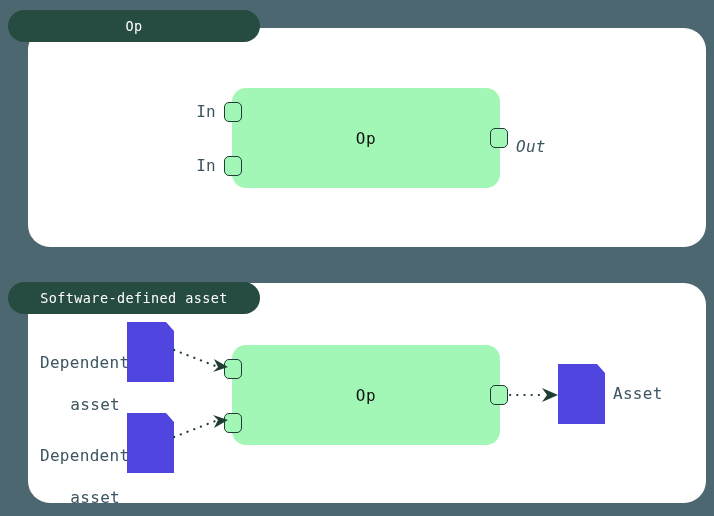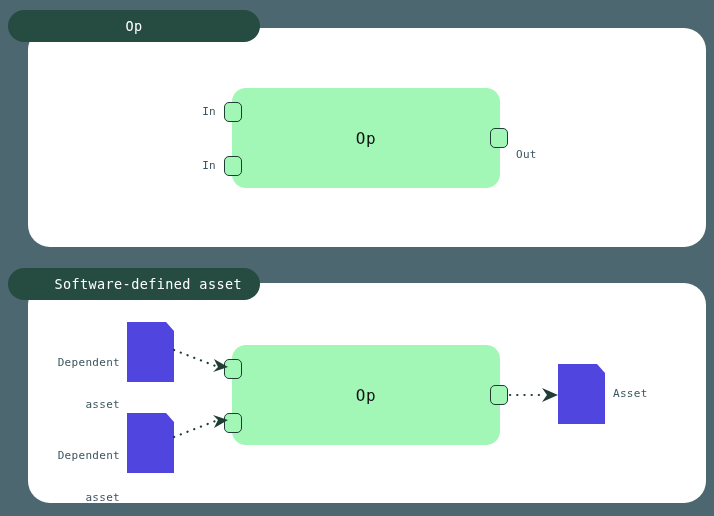--- a/index.html
+++ b/index.html
@@ -34,21 +34,21 @@
     align-items: center;
     justify-content: center;
     color: #ffffff;
     font-size: 13.5px;
     letter-spacing: 0.4px;
     padding: 0 18px;
     box-sizing: border-box;
     z-index: 5;
   }
   #panel-op .tab    { top: 10px; width: 252px; }
-  #panel-asset .tab { top: 10px; width: 252px; justify-content: flex-end; }
+  #panel-asset .tab { top: 24px; width: 252px; }
 
   
   .card {
     position: absolute;
     left: 28px;
     width: 678px;
     background: #ffffff;
     border-radius: 22px;
   }
   #panel-op .card    { top: 28px; height: 219px; }
@@ -78,21 +78,21 @@
     height: 20px;
     background: #a2f7b7;
     border: 1.6px solid #1f3d35;
     border-radius: 5px;
     box-sizing: border-box;
   }
 
   
   .side-label {
     position: absolute;
-    font-size: 11px;
+    font-size: 16px;
     color: #3d5560;
     letter-spacing: 0.3px;
     white-space: pre;
     line-height: 14px;
   }
   .side-label.right-align { text-align: right; }
 
   
   .asset-icon {
     position: absolute;
@@ -129,21 +129,21 @@
     <span class="op-box-label">Op</span>
   </div>
 
   <div class="port" style="left:224px; top:102px;"></div>
   <div class="side-label right-align" style="left:160px; top:105px; width:56px;">In</div>
 
   <div class="port" style="left:224px; top:156px;"></div>
   <div class="side-label right-align" style="left:160px; top:159px; width:56px;">In</div>
 
   <div class="port" style="left:490px; top:128px;"></div>
-  <div class="side-label" style="left:516px; top:148px;">Out</div>
+  <div class="side-label" style="left:516px; top:140px;font-style:italic;">Out</div>
 
 </div>
 
 <div class="panel" id="panel-asset">
 
   <div class="card"></div>
 
   <div class="tab">
     <span>Software-defined asset</span>
   </div>

